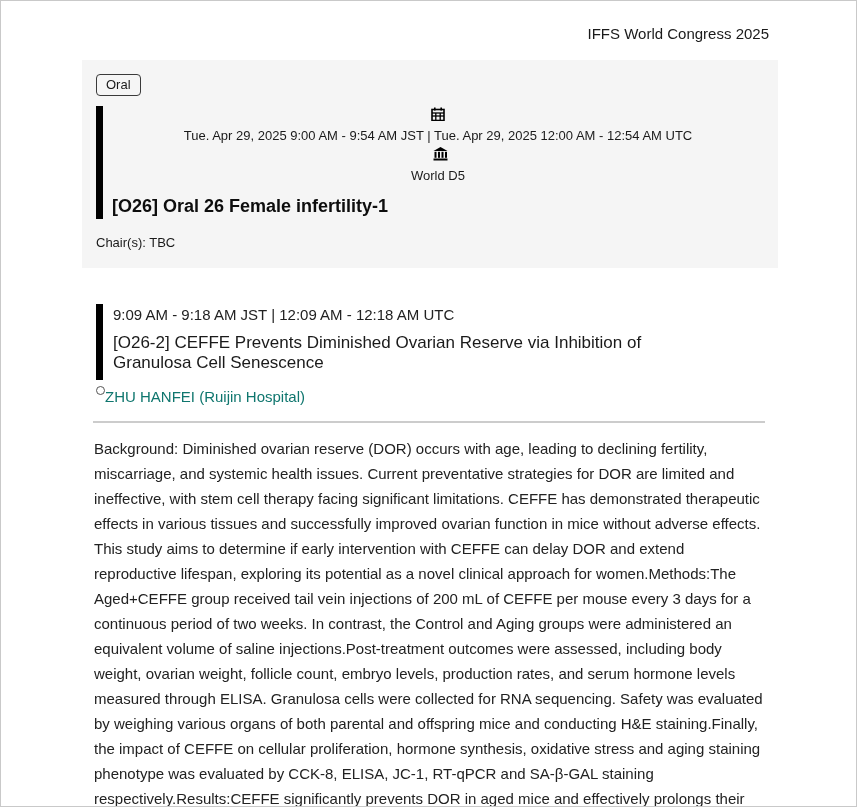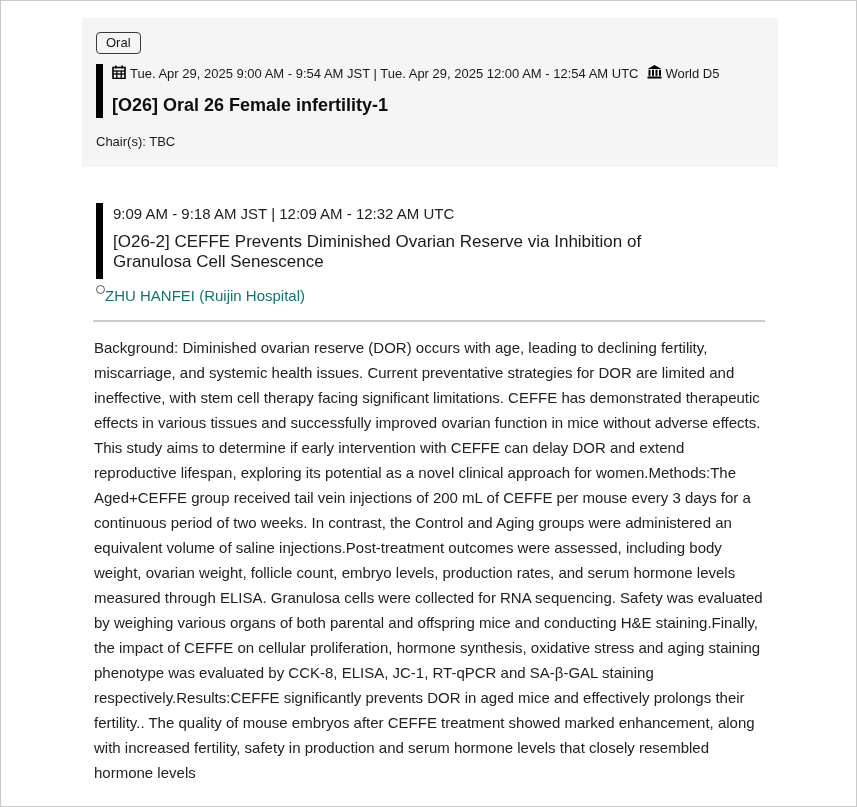--- a/index.html
+++ b/index.html
@@ -36,20 +36,21 @@
     border-left:7px solid #000;
     padding:1px 0 2px 9px;
   }
   .session-timeline {
     font-size:13px;
     color:#1a1a1a;
     display:flex;
     align-items:center;
     gap:4px;
     white-space:nowrap;
+    flex-direction:column;
   }
   .session-timeline svg { flex:0 0 auto; }
   .session-title {
     font-size:18px;
     font-weight:bold;
     margin-top:13px;
     color:#0d0d0d;
   }
   .chairs { font-size:13px; margin-top:16px; color:#1a1a1a; }
 
@@ -94,20 +95,23 @@
     line-height:25px;
     color:#222;
     text-align:left;
   }
 </style>
 </head>
 <body>
 
 <div class="page">
 
+  <div class="header">
+    <span class="congress-title">IFFS World Congress 2025</span>
+  </div>
 
   <div class="session-card">
     <span class="badge">Oral</span>
 
     <div class="session-block">
       <div class="session-timeline">
         <span>
           <svg width="14" height="14" viewBox="0 0 14 14">
             <rect x="1" y="2.5" width="12" height="11" fill="none" stroke="#000" stroke-width="1.6"></rect>
             <line x1="3.8" y1="0.5" x2="3.8" y2="3.5" stroke="#000" stroke-width="1.6"></line>
@@ -132,21 +136,21 @@
         <span>World D5</span>
       </div>
       <div class="session-title">[O26] Oral 26 Female infertility-1</div>
     </div>
 
     <div class="chairs">Chair(s): TBC</div>
   </div>
 
   <div class="presentation">
     <div class="pres-block">
-      <div class="pres-time">9:09 AM - 9:18 AM JST | 12:09 AM - 12:32 AM UTC</div>
+      <div class="pres-time">9:09 AM - 9:18 AM JST | 12:09 AM - 12:18 AM UTC</div>
       <div class="pres-title">[O26-2] CEFFE Prevents Diminished Ovarian Reserve via Inhibition of Granulosa Cell Senescence</div>
     </div>
 
     <div class="speaker-row">
       <span class="presenter-circle"></span><span>ZHU HANFEI (Ruijin Hospital)</span>
     </div>
 
     <hr class="divider">
 
     <div class="abstract">Background: Diminished ovarian reserve (DOR) occurs with age, leading to declining fertility, miscarriage, and systemic health issues. Current preventative strategies for DOR are limited and ineffective, with stem cell therapy facing significant limitations. CEFFE has demonstrated therapeutic effects in various tissues and successfully improved ovarian function in mice without adverse effects. This study aims to determine if early intervention with CEFFE can delay DOR and extend reproductive lifespan, exploring its potential as a novel clinical approach for women.Methods:The Aged+CEFFE group received tail vein injections of 200 mL of CEFFE per mouse every 3 days for a continuous period of two weeks. In contrast, the Control and Aging groups were administered an equivalent volume of saline injections.Post-treatment outcomes were assessed, including body weight, ovarian weight, follicle count, embryo levels, production rates, and serum hormone levels measured through ELISA. Granulosa cells were collected for RNA sequencing. Safety was evaluated by weighing various organs of both parental and offspring mice and conducting H&amp;E staining.Finally, the impact of CEFFE on cellular proliferation, hormone synthesis, oxidative stress and aging staining phenotype was evaluated by CCK-8, ELISA, JC-1, RT-qPCR and SA-β-GAL staining respectively.Results:CEFFE significantly prevents DOR in aged mice and effectively prolongs their fertility.. The quality of mouse embryos after CEFFE treatment showed marked enhancement, along with increased fertility, safety in production and serum hormone levels that closely resembled hormone levels</div>

